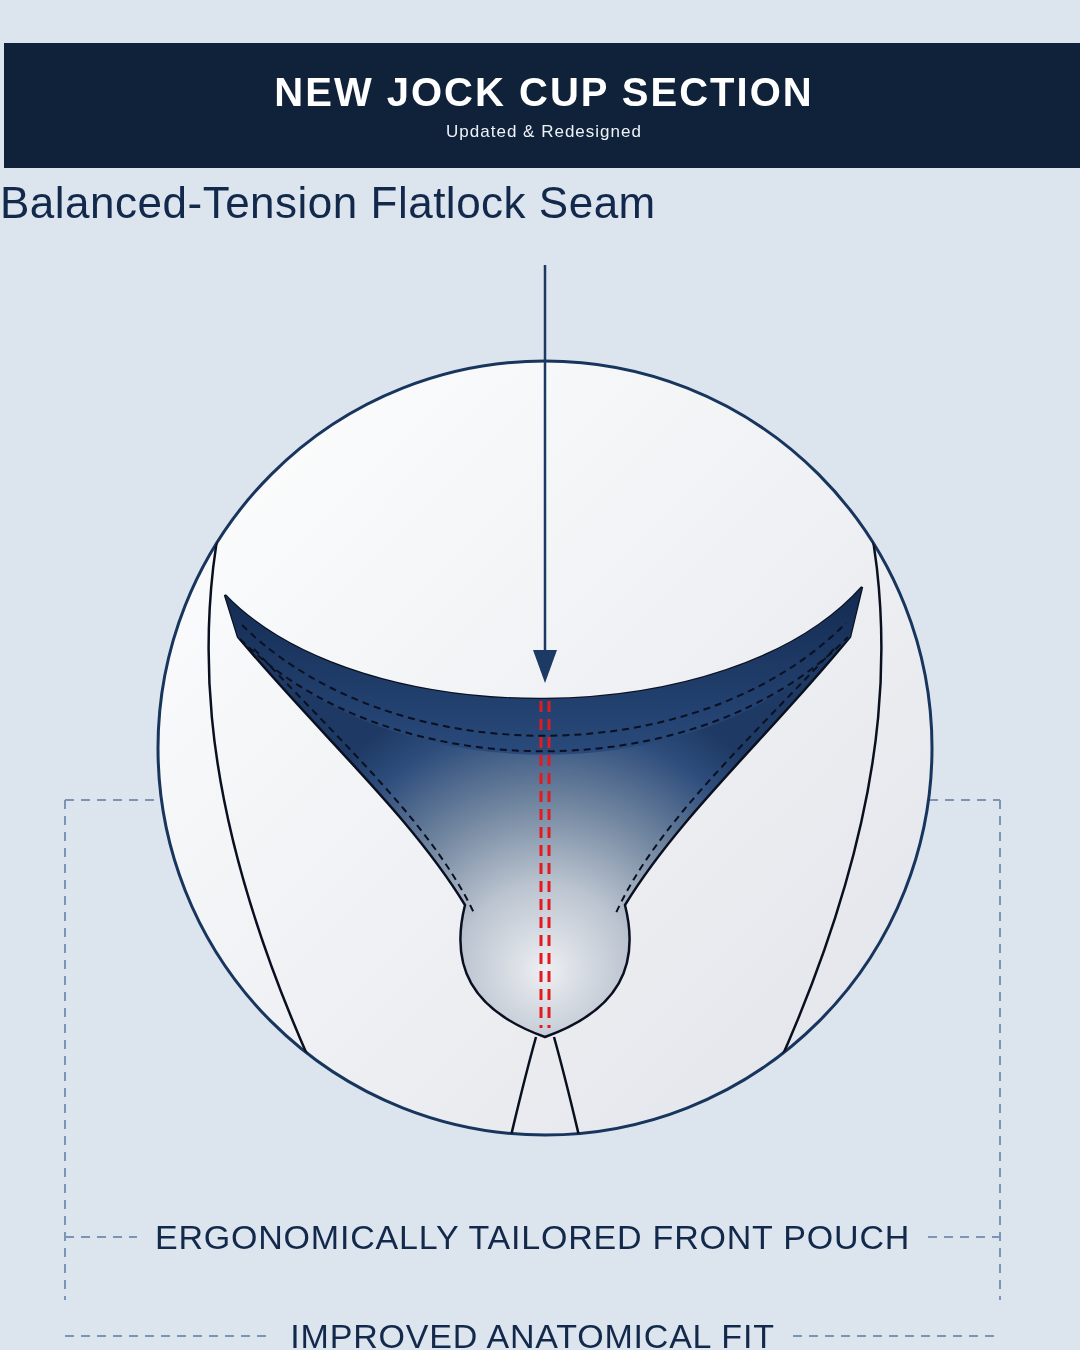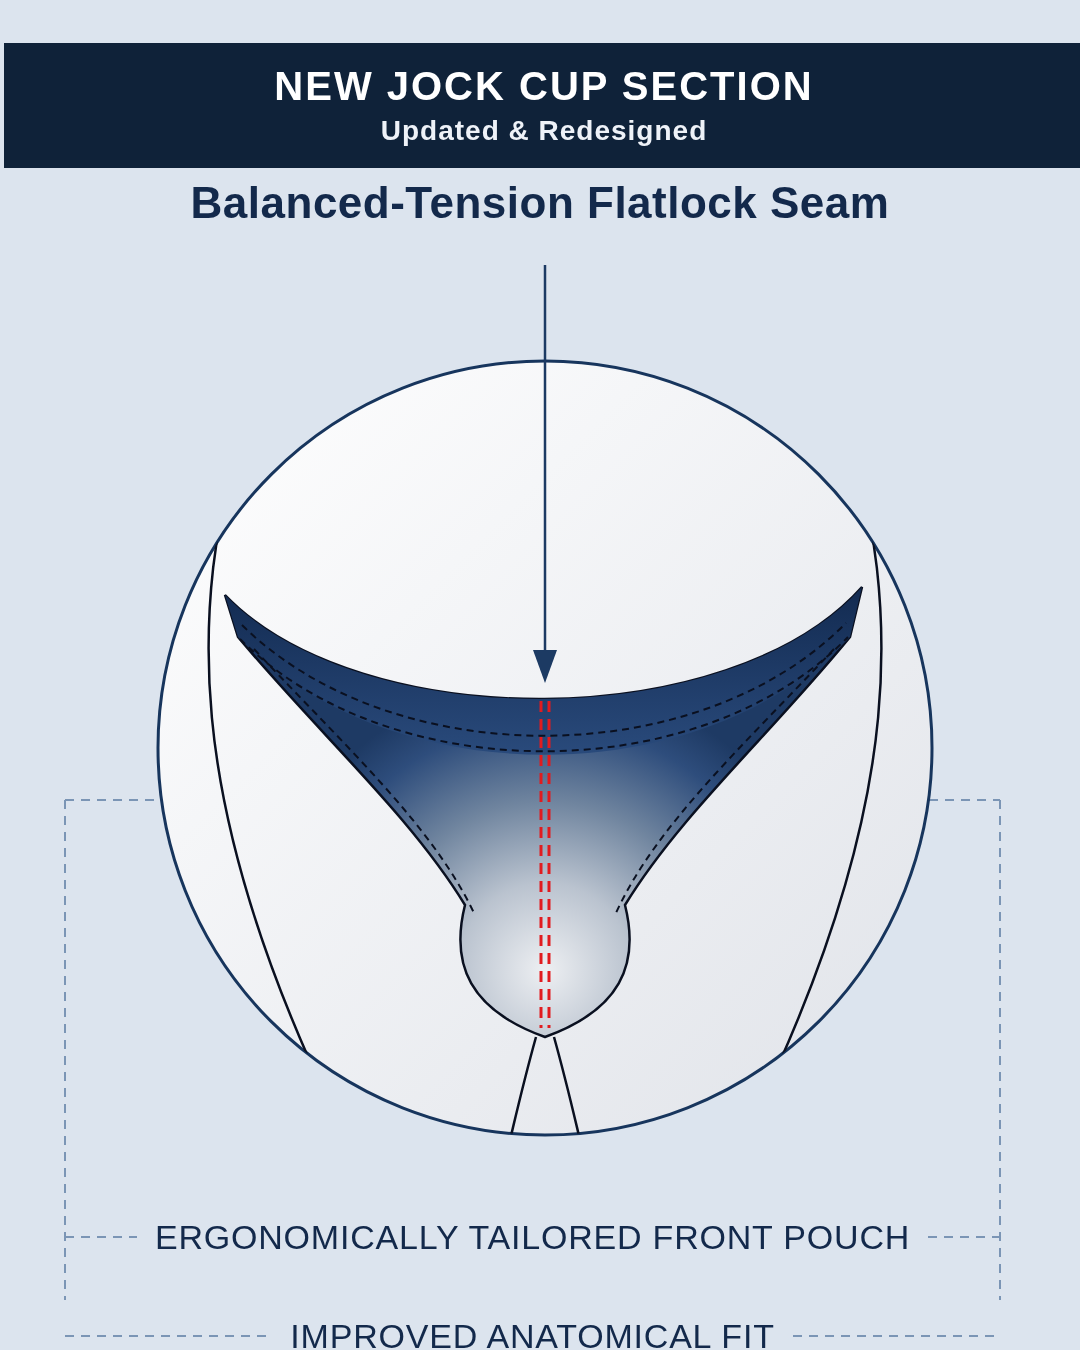--- a/index.html
+++ b/index.html
@@ -13,26 +13,26 @@
     position:absolute;top:0;left:4px;width:1080px;height:125px;
     background:#0f2239;color:#ffffff;
     display:flex;flex-direction:column;align-items:center;justify-content:center;
     gap:11px;
     margin-top:43px;
   }
   .header-title{
     font-size:40px;font-weight:700;letter-spacing:2px;line-height:1;
   }
   .header-subtitle{
-    font-size:28px;font-weight:700;letter-spacing:1px;color:#eef2f8;line-height:1;
+    font-size:17px;font-weight:400;letter-spacing:1px;color:#eef2f8;line-height:1;
   }
   
   .section-heading{
     position:absolute;top:178px;left:0;width:1080px;
-    text-align:center;font-size:44px;font-weight:700;color:#13294b;
+    font-size:44px;font-weight:400;color:#13294b;
     letter-spacing:0.5px;z-index:3;
   }
   
   svg.diagram{position:absolute;top:125px;left:0;z-index:1;}
   
   .callout-row{
     position:absolute;left:65px;width:935px;height:54px;
     display:flex;align-items:center;gap:18px;z-index:4;justify-content:space-between;
   }
   .callout-row.row-pouch{top:1210px;}

